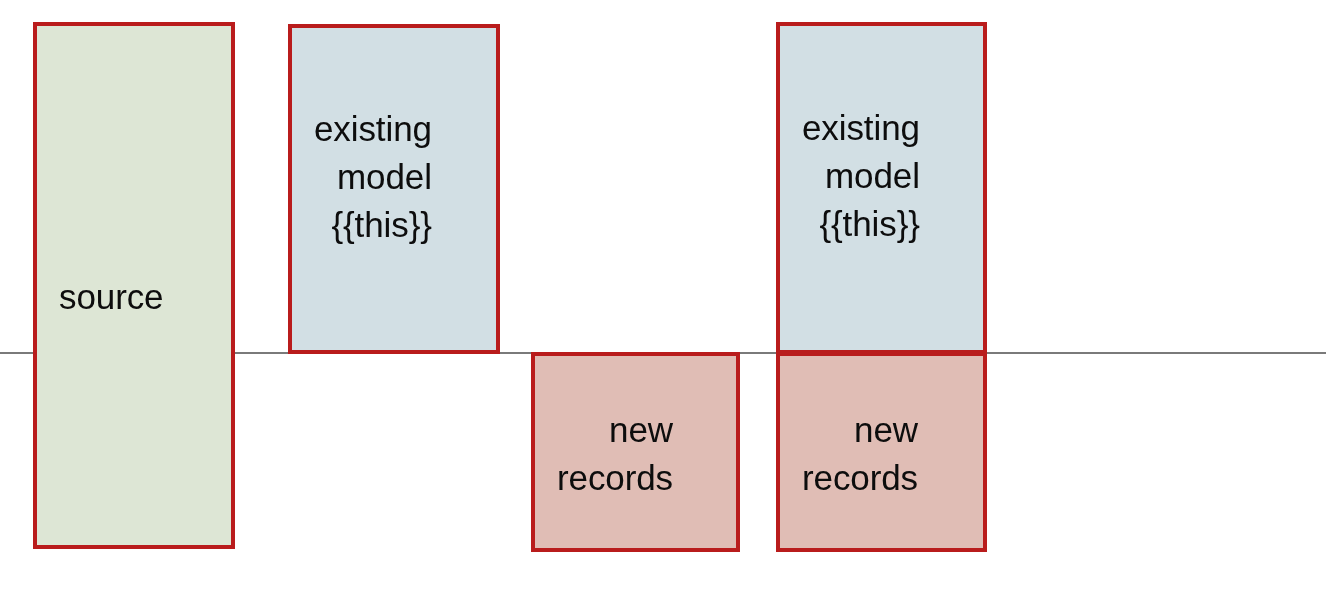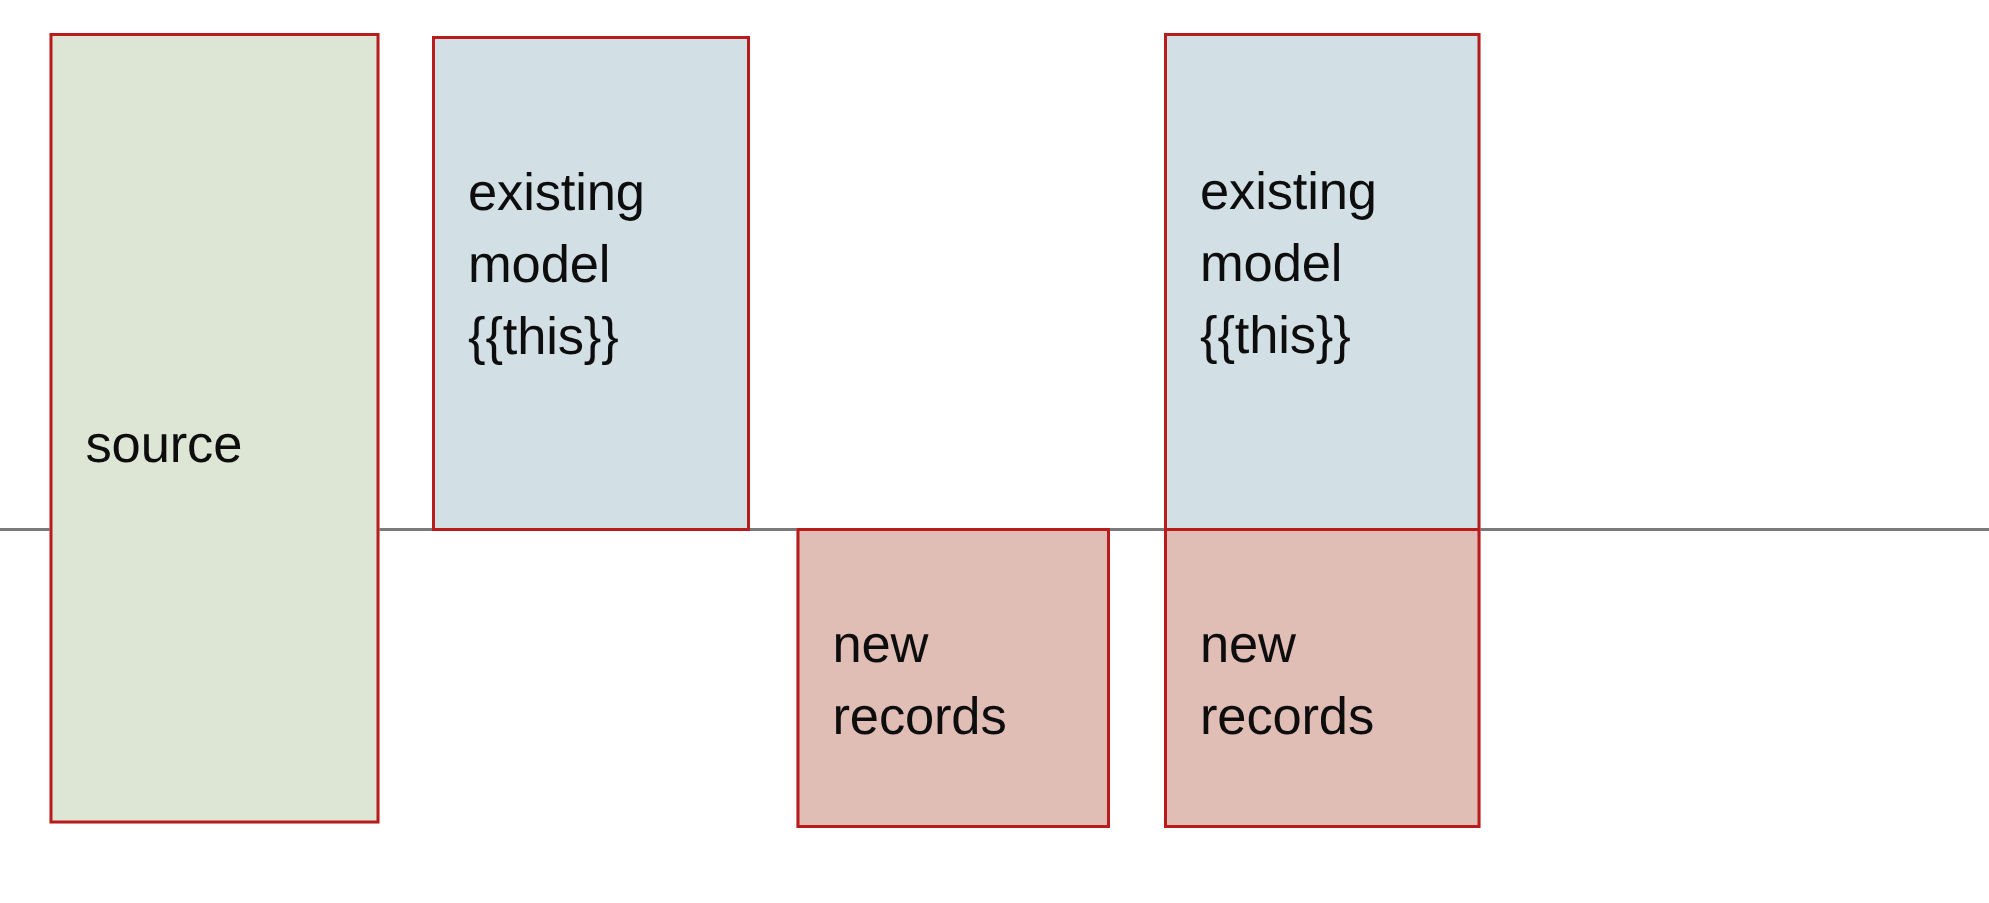--- a/index.html
+++ b/index.html
@@ -22,36 +22,37 @@
     position: absolute;
     left: 0;
     width: 1326px;
     height: 2px;
     background: #7a7a7a;
     top: 352px;
   }
   .box {
     position: absolute;
     box-sizing: border-box;
-    border: 2px solid #b91c1c;
+    border: 4px solid #b91c1c;
     display: flex;
     align-items: center;
     justify-content: flex-start;
+    text-align: right;
   }
   .box .label {
     font-size: 35px;
     line-height: 1.38;
     color: #0d0d0d;
     padding-left: 22px;
     padding-right: 10px;
     white-space: pre-line;
     letter-spacing: -0.1px;
   }
   
-  #box-source      { left: 33px;   top: 22px;  width: 220px; height: 527px; background: #dde6d5; }
+  #box-source      { left: 33px;   top: 22px;  width: 202px; height: 527px; background: #dde6d5; }
   #box-existing-1  { left: 288px;  top: 24px;  width: 212px; height: 330px; background: #d2dfe4; }
   #box-new-1       { left: 531px;  top: 352px; width: 209px; height: 200px; background: #e0bdb5; }
   #box-existing-2  { left: 776px;  top: 22px;  width: 211px; height: 332px; background: #d2dfe4; }
   #box-new-2       { left: 776px;  top: 352px; width: 211px; height: 200px; background: #e0bdb5; }
   #box-full-refresh{ left: 1042px; top: 18px;  width: 209px; height: 531px; background: #f7e3ce; }
 
   
   #box-source .label        { transform: translateY(12px); }
   #box-existing-1 .label    { align-self: center; transform: translateY(-12px); }
   #box-existing-2 .label    { align-self: center; transform: translateY(-12px); }

